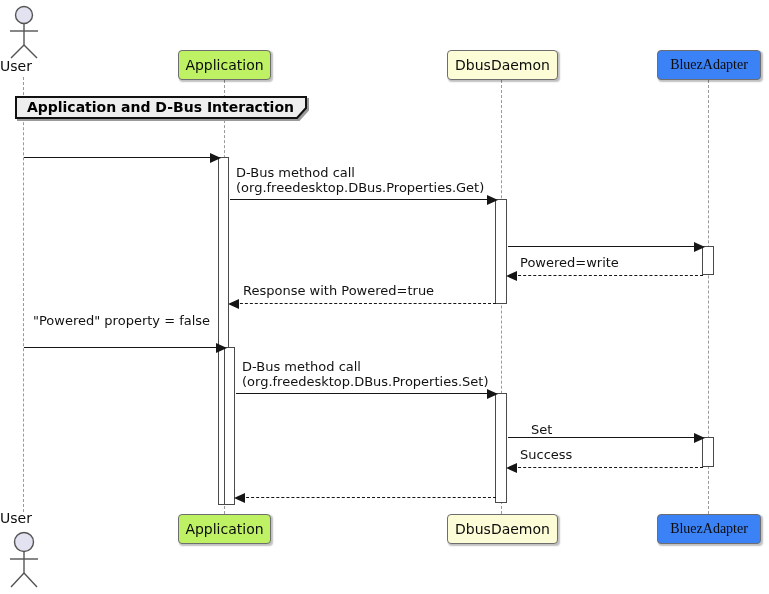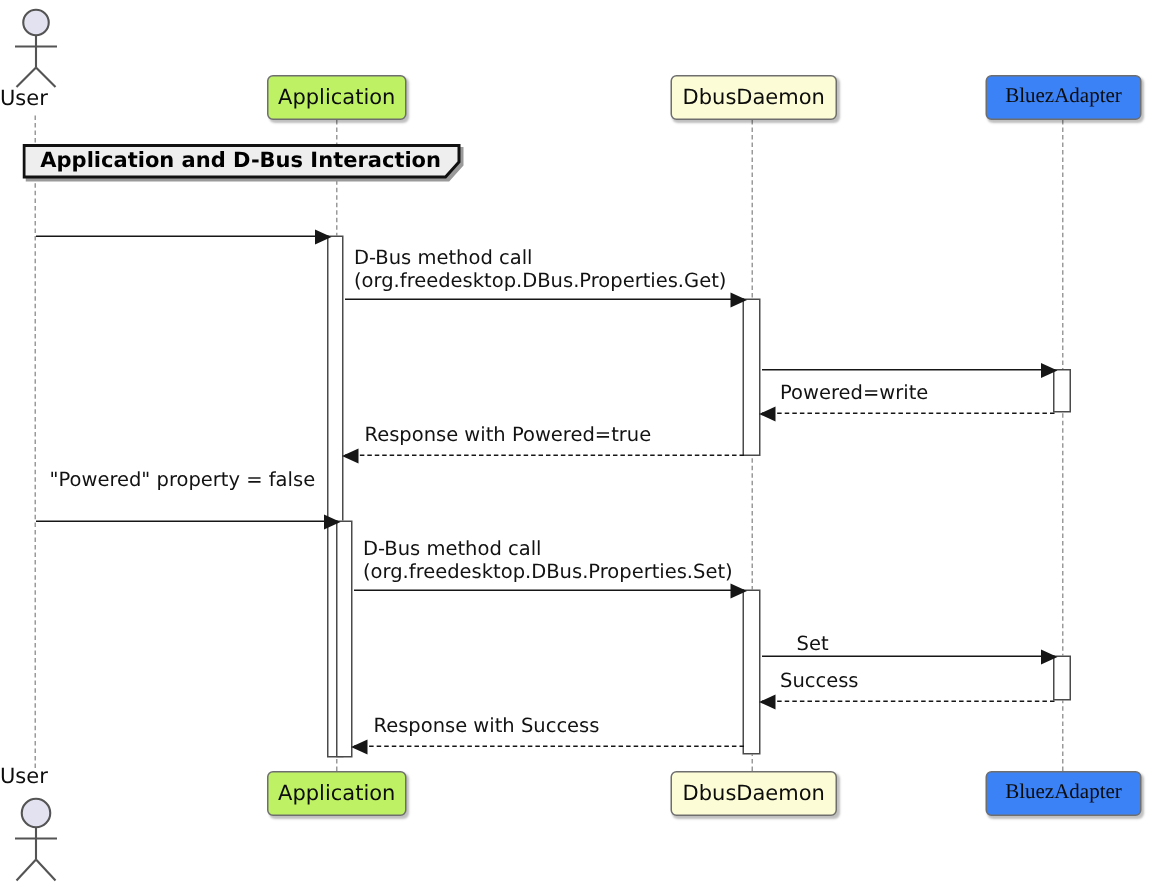--- a/index.html
+++ b/index.html
@@ -135,20 +135,17 @@
     <i class="head r"></i>
   </div>
 
   <div class="msg-label" style="left:520px; top:447px;">
     <span>Success</span>
   </div>
   <div class="arrow dashed" style="left:508px; top:467px; width:195px;">
     <i class="head l"></i>
   </div>
 
-  <div class="msg-label" style="left:249px; top:477px;">
-    <span>Response with Success</span>
-  </div>
   <div class="arrow dashed" style="left:236px; top:497px; width:260px;">
     <i class="head l"></i>
   </div>
 
 </div>
 
 </body></html>

